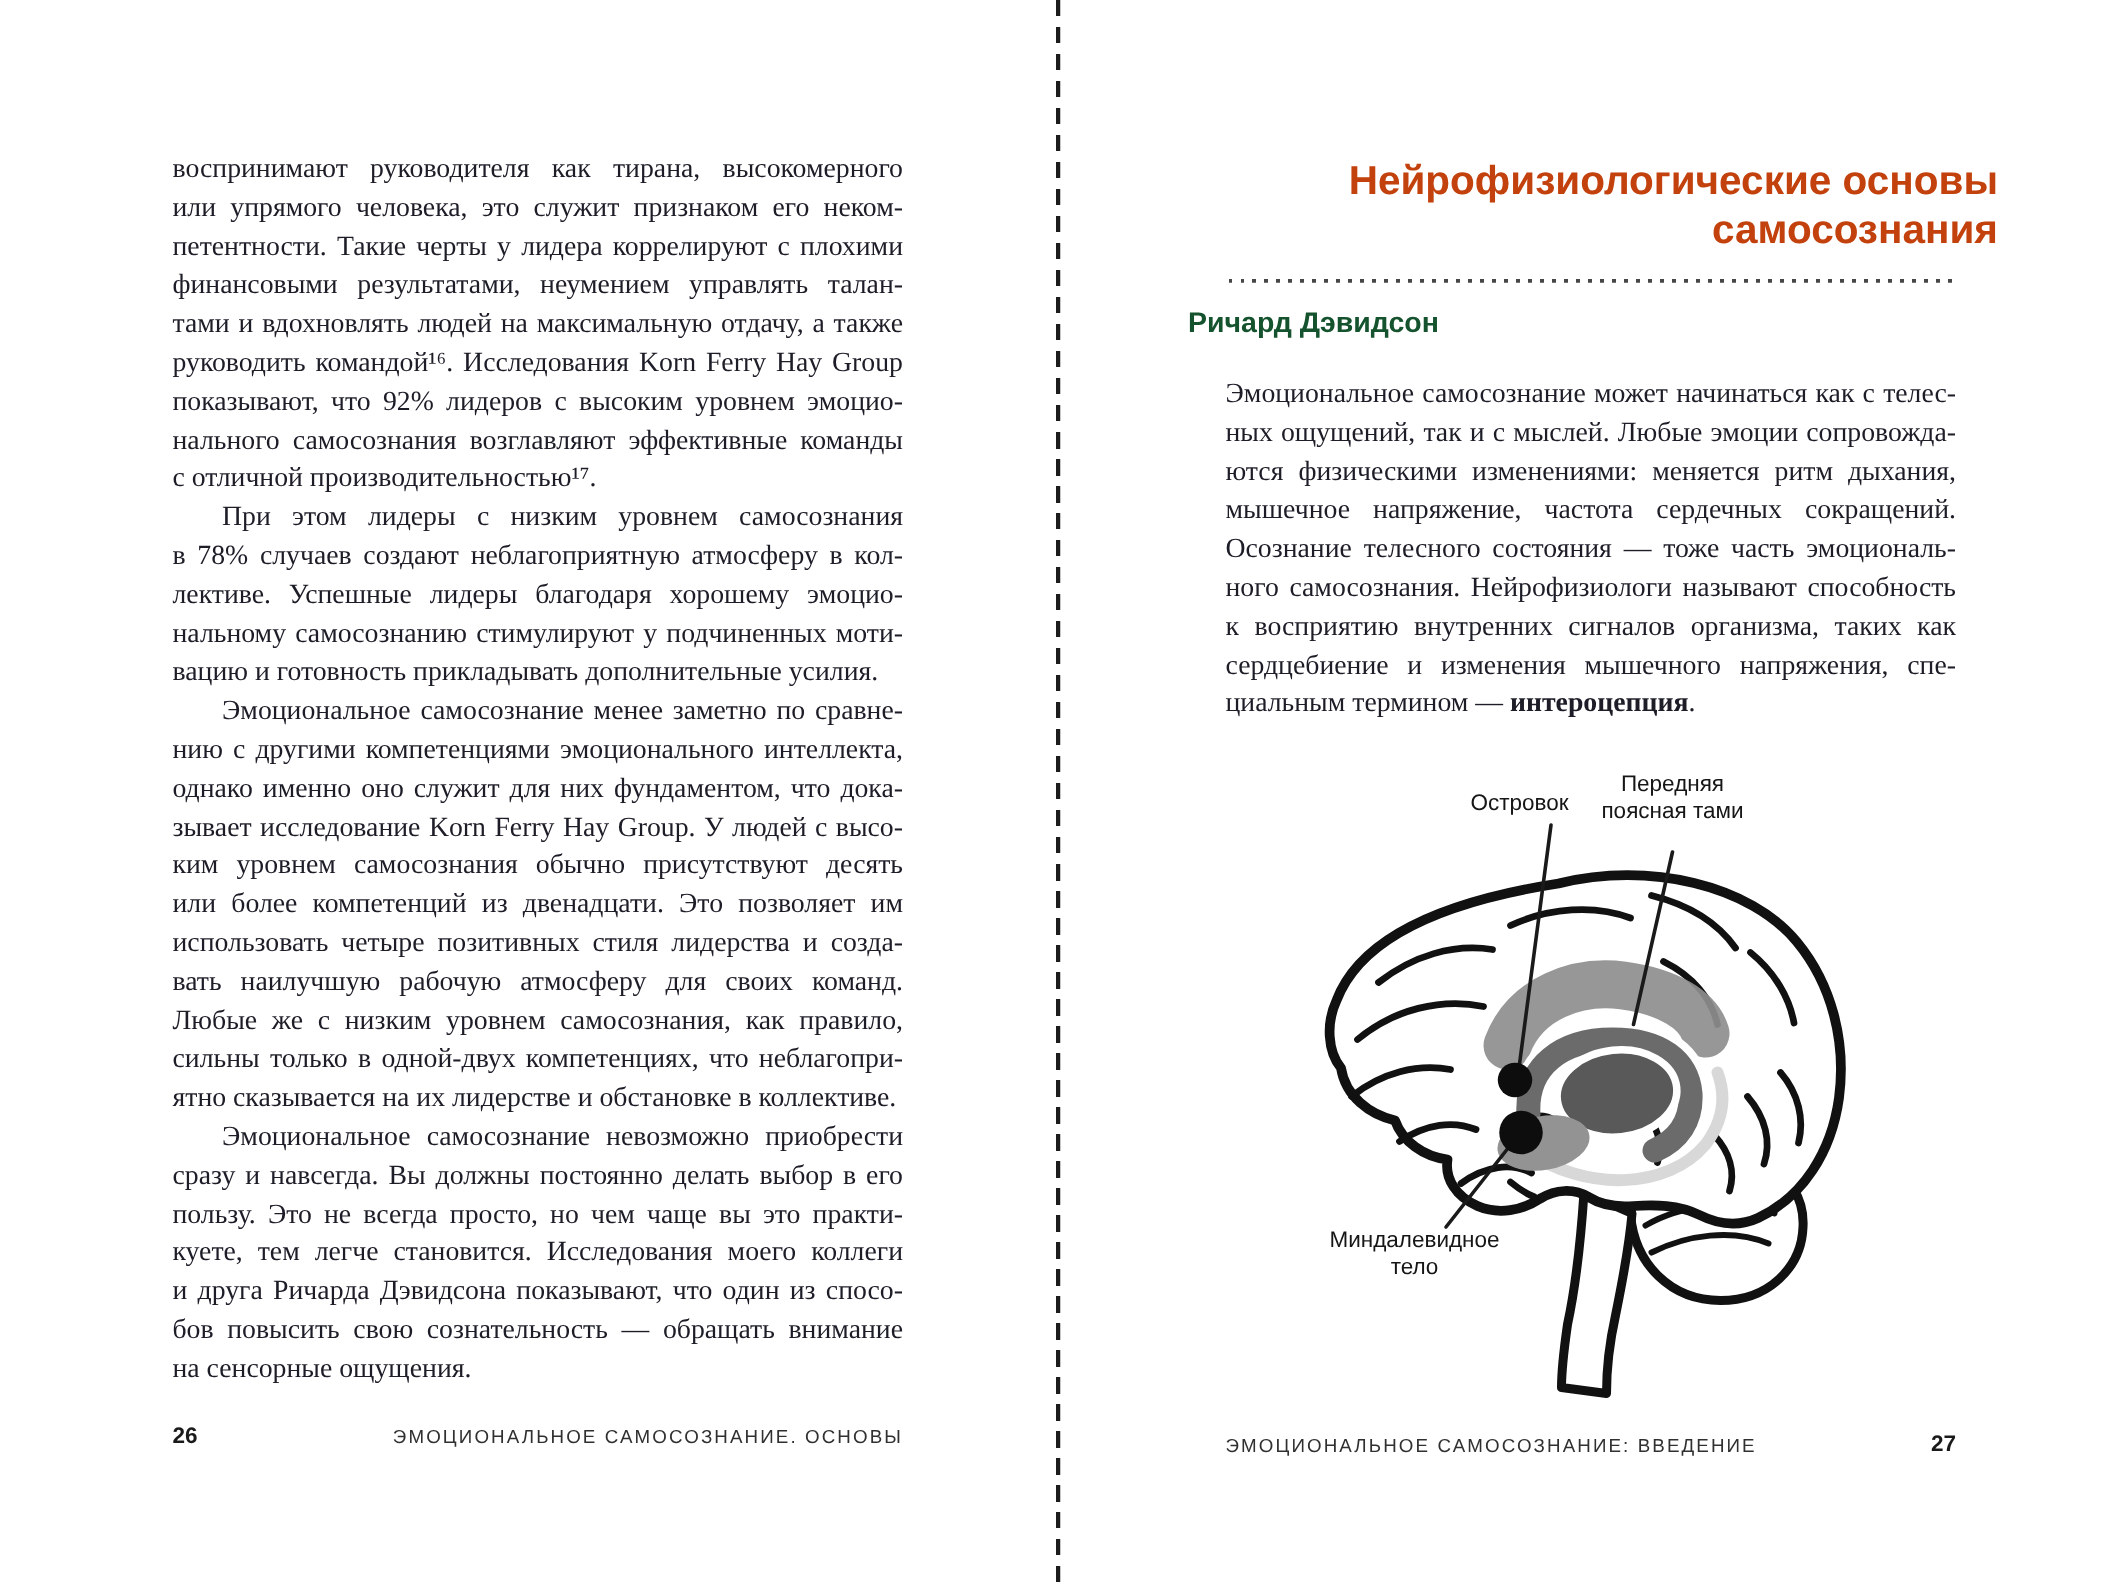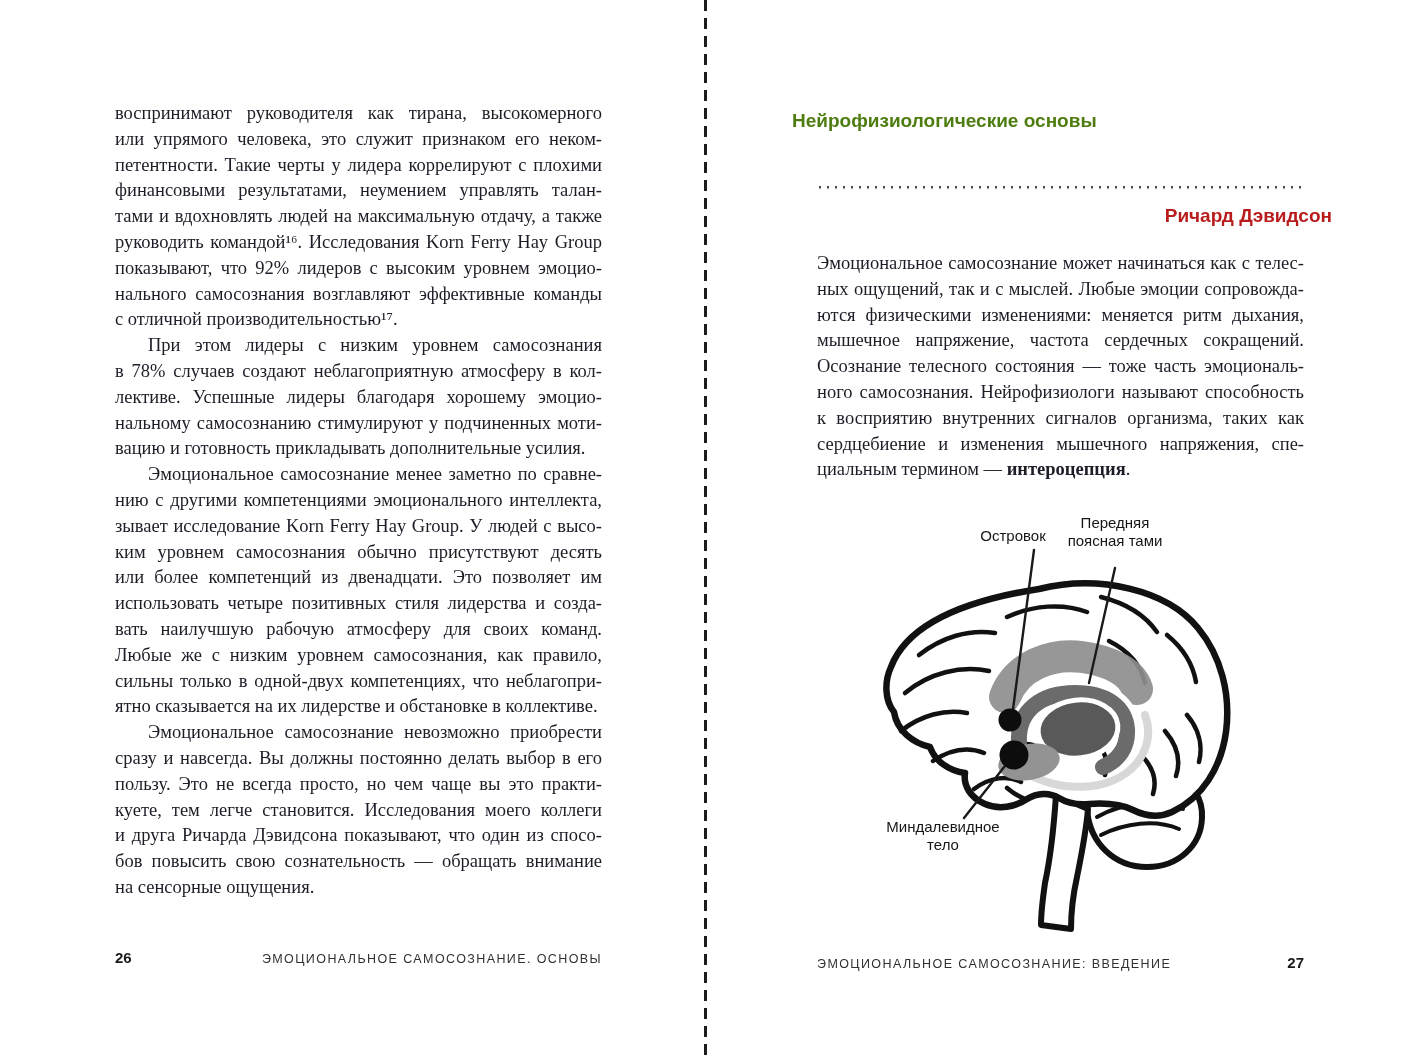--- a/index.html
+++ b/index.html
@@ -20,27 +20,27 @@
   .line.j::after{content:"";display:inline-block;width:100%;}
   .line.first{text-indent:33px;}
   .line b{font-weight:bold;}
 
   #left-text{left:115px;top:101px;width:487px;}
   #right-text{left:110px;top:251px;width:487px;}
 
   
   .chapter-title{position:absolute;left:85px;top:104px;width:540px;
     font-family:"Liberation Sans","DejaVu Sans",sans-serif;
-    font-weight:bold;font-size:19px;line-height:33px;text-align:left;color:#4d7c0f;}
+    font-weight:bold;font-size:27px;line-height:33px;text-align:right;color:#c2410c;}
   .dotted-rule{position:absolute;left:112px;top:186px;width:483px;height:3px;
     background-image:repeating-linear-gradient(to right,#474747 0 2.5px,transparent 2.5px 8px);
     background-size:100% 2.5px;background-repeat:no-repeat;background-position:0 0;}
-  .author{position:absolute;left:85px;top:205px;width:540px;text-align:right;
+  .author{position:absolute;left:85px;top:205px;width:540px;text-align:left;
     font-family:"Liberation Sans","DejaVu Sans",sans-serif;
-    font-weight:bold;font-size:19px;color:#b91c1c;}
+    font-weight:bold;font-size:19px;color:#14532d;}
 
   
   .figure{position:absolute;left:0;top:0;width:703px;height:832px;pointer-events:none;}
   .figure svg{position:absolute;left:150px;top:505px;}
   .fig-label{position:absolute;font-family:"Liberation Sans","DejaVu Sans",sans-serif;
     font-size:15px;line-height:18px;color:#161616;text-align:center;}
   #label-insula{left:236px;top:527px;width:140px;}
   #label-acc{left:338px;top:514px;width:140px;}
   #label-amygdala{left:156px;top:818px;width:160px;}
 
@@ -73,20 +73,21 @@
         <div class="para">
           <div class="line j first">При этом лидеры с низким уровнем самосознания</div>
           <div class="line j">в 78% случаев создают неблагоприятную атмосферу в кол-</div>
           <div class="line j">лективе. Успешные лидеры благодаря хорошему эмоцио-</div>
           <div class="line j">нальному самосознанию стимулируют у подчиненных моти-</div>
           <div class="line">вацию и готовность прикладывать дополнительные усилия.</div>
         </div>
         <div class="para">
           <div class="line j first">Эмоциональное самосознание менее заметно по сравне-</div>
           <div class="line j">нию с другими компетенциями эмоционального интеллекта,</div>
+          <div class="line j">однако именно оно служит для них фундаментом, что дока-</div>
           <div class="line j">зывает исследование Korn Ferry Hay Group. У людей с высо-</div>
           <div class="line j">ким уровнем самосознания обычно присутствуют десять</div>
           <div class="line j">или более компетенций из двенадцати. Это позволяет им</div>
           <div class="line j">использовать четыре позитивных стиля лидерства и созда-</div>
           <div class="line j">вать наилучшую рабочую атмосферу для своих команд.</div>
           <div class="line j">Любые же с низким уровнем самосознания, как правило,</div>
           <div class="line j">сильны только в одной-двух компетенциях, что неблагопри-</div>
           <div class="line">ятно сказывается на их лидерстве и обстановке в коллективе.</div>
         </div>
         <div class="para">
@@ -104,20 +105,21 @@
       <span class="running">ЭМОЦИОНАЛЬНОЕ САМОСОЗНАНИЕ. ОСНОВЫ</span>
     </div>
   </div>
 
   <div class="divider"></div>
 
   <div class="page right">
 
     <div class="chapter-title">
       <div>Нейрофизиологические основы</div>
+      <div>самосознания</div>
     </div>
 
     <div class="dotted-rule"></div>
 
     <div class="author">Ричард Дэвидсон</div>
 
     <div class="body-text" id="right-text">
       <div id="right-lines">
           <div class="line j">Эмоциональное самосознание может начинаться как с телес-</div>
           <div class="line j">ных ощущений, так и с мыслей. Любые эмоции сопровожда-</div>

